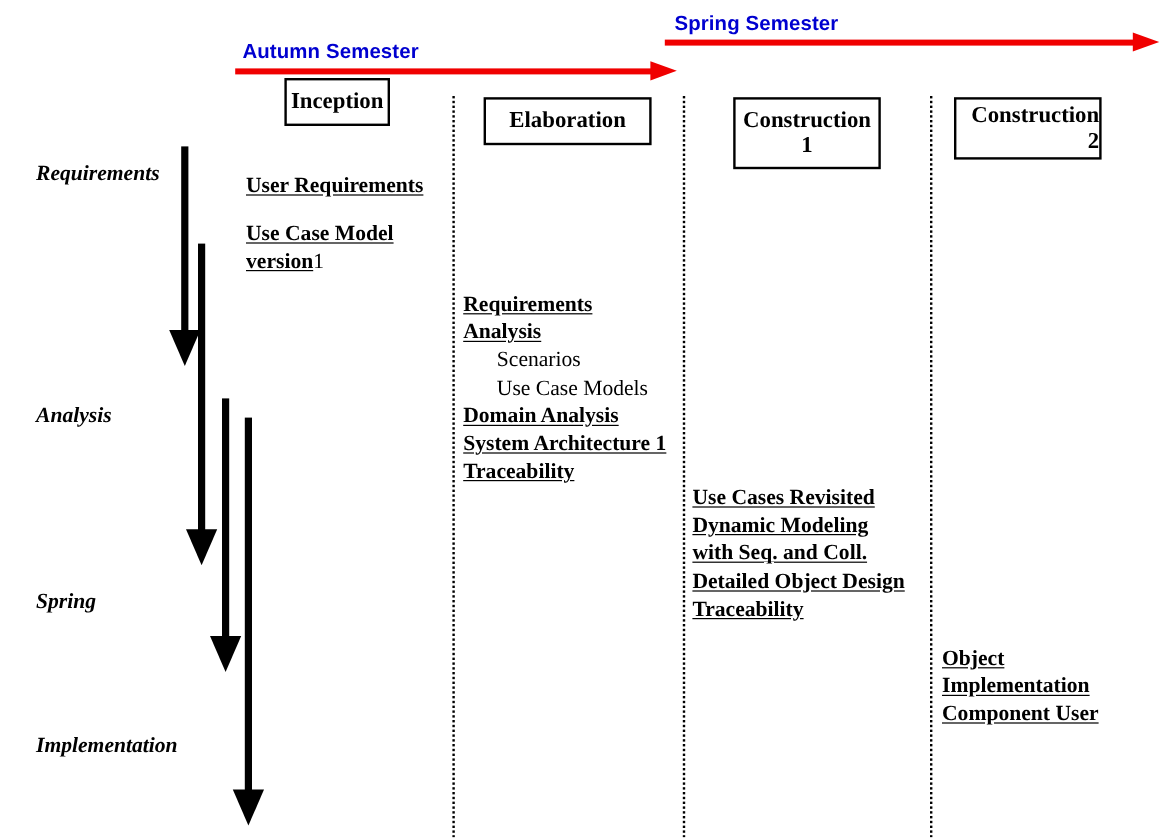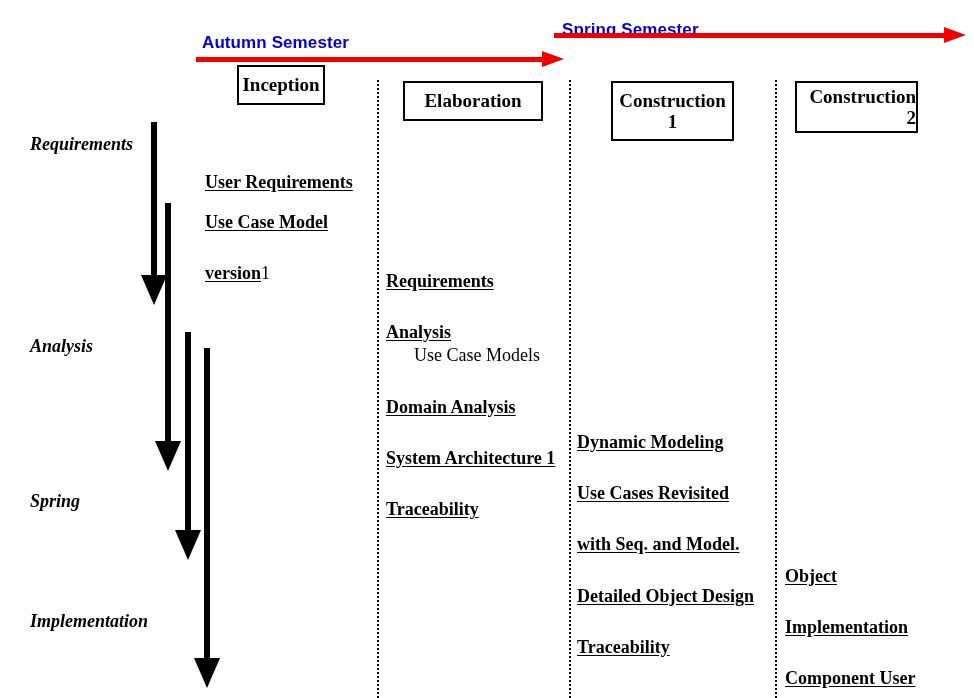--- a/index.html
+++ b/index.html
@@ -106,21 +106,20 @@
     line-height: 1.29;
     white-space: nowrap;
   }
   .item {
     display: block;
   }
   .item.hdr {
     font-weight: bold;
     text-decoration: underline;
     text-underline-offset: 1.5px;
-    margin-top: 28px;
   }
   .item.sub {
     font-weight: normal;
     text-decoration: none;
     padding-left: 28px;
   }
   .item.gap {
     margin-top: 17px;
   }
   .item .plain {
@@ -133,21 +132,21 @@
 <body>
 
 <div id="canvas">
 
   <div class="sem-label" style="left:202px; top:33px;">Autumn Semester</div>
   <div class="sem-arrow" style="left:196px; top:57px; width:368px;">
     <div class="shaft" style="width:348px;"></div>
     <div class="head" style="left:346px;"></div>
   </div>
 
-  <div class="sem-label" style="left:562px; top:20px;">Spring Semester</div>
+  <div class="sem-label" style="left:562px; top:10px;">Spring Semester</div>
   <div class="sem-arrow" style="left:554px; top:33px; width:412px;">
     <div class="shaft" style="width:392px;"></div>
     <div class="head" style="left:390px;"></div>
   </div>
 
   <div class="divider" style="left:377px; top:80px; height:618px;"></div>
   <div class="divider" style="left:569px; top:80px; height:618px;"></div>
   <div class="divider" style="left:775px; top:80px; height:618px;"></div>
 
   <div class="phase-box" style="left:237px; top:65px; width:88px; height:40px;">Inception</div>
@@ -182,30 +181,31 @@
 
   <div class="col-block" style="left:205px; top:143px;">
     <span class="item hdr">User Requirements</span>
     <span class="item hdr gap">Use Case Model</span>
     <span class="item hdr"><span>version</span><span class="plain"> 1</span></span>
   </div>
 
   <div class="col-block" style="left:386px; top:242px;">
     <span class="item hdr">Requirements</span>
     <span class="item hdr">Analysis</span>
+    <span class="item sub">Scenarios</span>
     <span class="item sub">Use Case Models</span>
     <span class="item hdr">Domain Analysis</span>
     <span class="item hdr">System Architecture 1</span>
     <span class="item hdr">Traceability</span>
   </div>
 
   <div class="col-block" style="left:577px; top:403px;">
+    <span class="item hdr">Use Cases Revisited</span>
     <span class="item hdr">Dynamic Modeling</span>
-    <span class="item hdr">Use Cases Revisited</span>
-    <span class="item hdr">with Seq. and Model.</span>
+    <span class="item hdr">with Seq. and Coll.</span>
     <span class="item hdr">Detailed Object Design</span>
     <span class="item hdr">Traceability</span>
   </div>
 
   <div class="col-block" style="left:785px; top:537px;">
     <span class="item hdr">Object</span>
     <span class="item hdr">Implementation</span>
     <span class="item hdr">Component User</span>
   </div>
 

